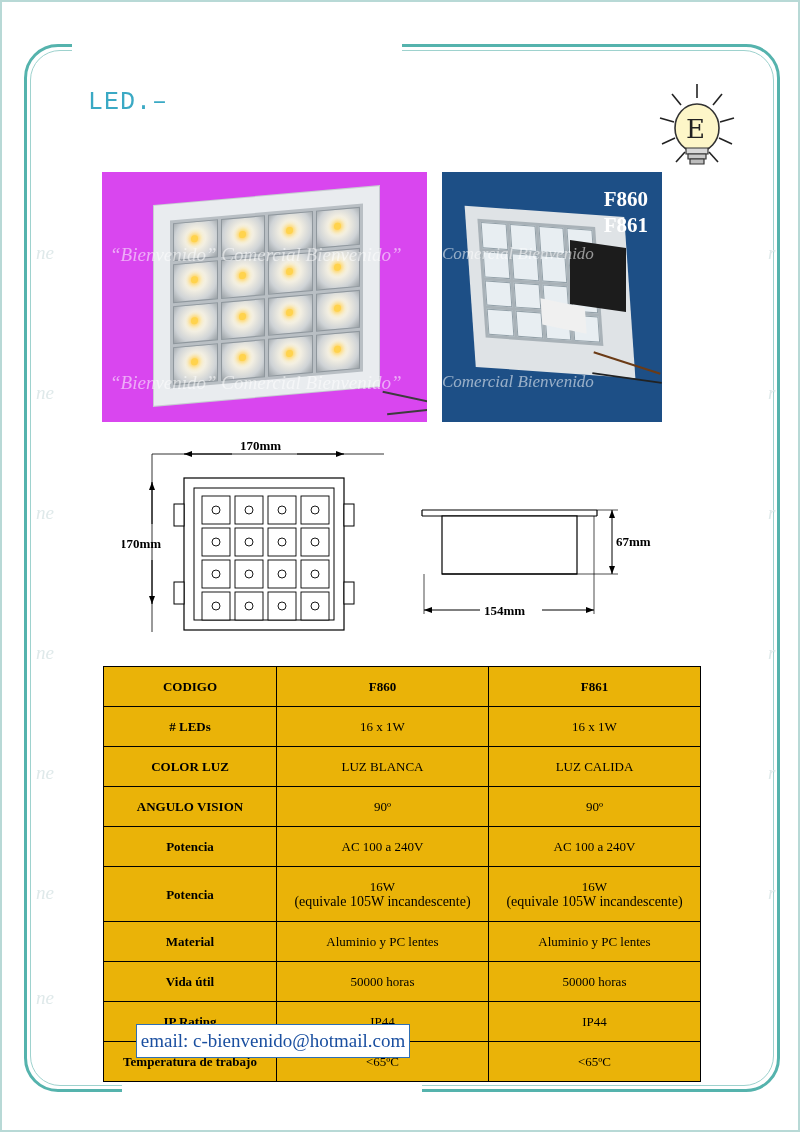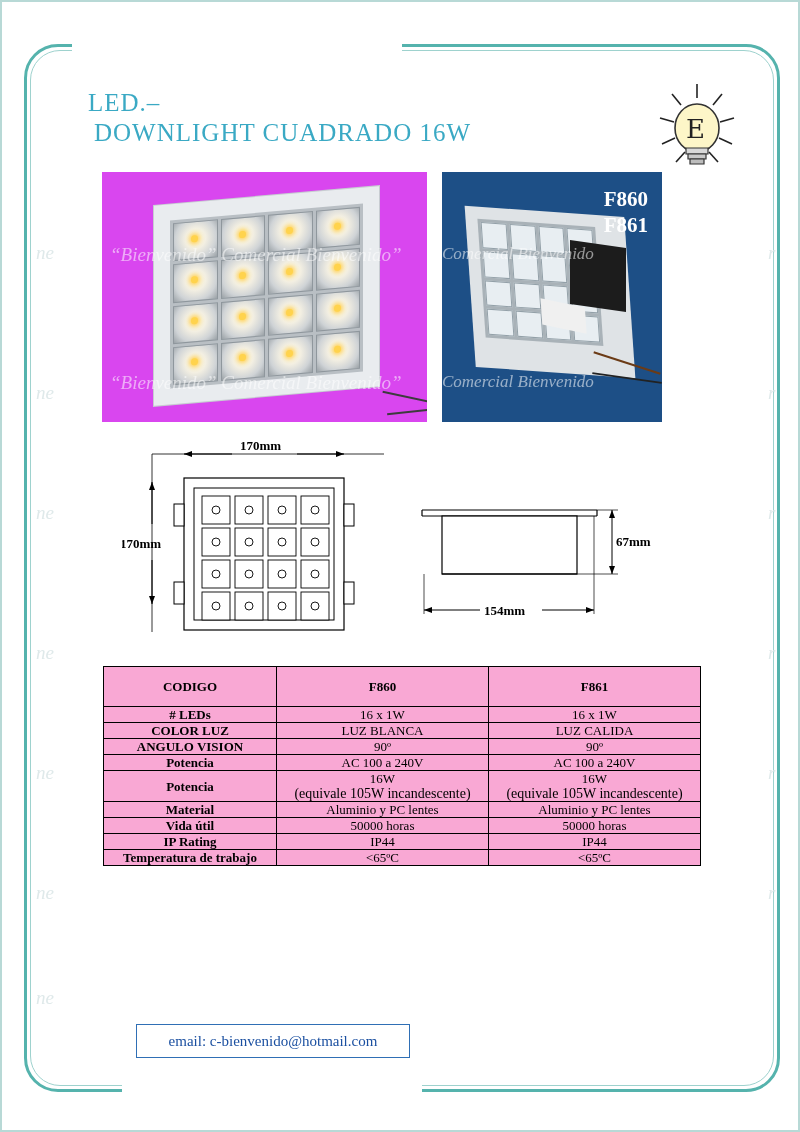--- a/index.html
+++ b/index.html
@@ -35,21 +35,21 @@
     position:absolute;left:70px;top:36px;width:330px;height:22px;background:#fff;
   }
   .notch2{
     position:absolute;left:120px;top:1076px;width:300px;height:22px;background:#fff;
   }
 
   
   .title{
     position:absolute;left:86px;top:86px;width:520px;
     color:#3aa9c4;
-    font-family:Liberation Serif, serif;
+    font-family:Liberation Mono, monospace;
     font-size:25px;
     letter-spacing:1px;
     line-height:30px;
     font-weight:normal;
   }
   .title .l2{ padding-left:6px; }
 
   
   .bulb{
     position:absolute;left:640px;top:78px;width:110px;height:100px;
@@ -129,39 +129,39 @@
   
   .draw{position:absolute;}
   .dim-text{font-family:"Liberation Serif",serif;font-size:13px;fill:#000;}
 
   
   table.spec{
     position:absolute;left:101px;top:664px;width:598px;
     border-collapse:collapse;
     font-family:"Liberation Serif",serif;
     font-size:13px;
-    background:#f9a8d4;
+    background:#eab308;
   }
   table.spec td{
     border:1px solid #000;
     text-align:center;
-    padding:0 2px;
+    padding:12px 2px;
     line-height:15px;
   }
   table.spec td.lbl{ font-weight:bold; width:168px;}
   table.spec tr.head td{ font-weight:bold; padding:12px 2px; }
   table.spec td .sub{ font-size:14px; display:block; }
 
   
   .email{
     position:absolute;left:134px;top:1022px;width:272px;height:32px;
     border:1px solid #2f6fb5;
     background:#fff;
     display:flex;align-items:center;justify-content:center;
-    color:#1a4fa0;font-size:15px;font-family:"Liberation Serif",serif;
+    color:#1a4fa0;font-size:19px;font-family:"Liberation Serif",serif;
   }
 </style>
 </head>
 <body>
 
 <div class="page">
 
   <div class="frame"></div>
   <div class="frame-inner"></div>
   <div class="notch"></div>
@@ -176,21 +176,20 @@
   <div class="wmpage" style="left:34px;top:985px;">ne</div>
   <div class="wmpage" style="left:766px;top:240px;">r</div>
   <div class="wmpage" style="left:766px;top:380px;">r</div>
   <div class="wmpage" style="left:766px;top:500px;">r</div>
   <div class="wmpage" style="left:766px;top:640px;">r</div>
   <div class="wmpage" style="left:766px;top:760px;">r</div>
   <div class="wmpage" style="left:766px;top:880px;">r</div>
 
   <div class="title">
     <div>LED.–</div>
-    <div class="l2">DOWNLIGHT  CUADRADO 16W</div>
   </div>
 
   <div class="bulb">
     <svg width="110" height="100" viewBox="0 0 110 100">
       <g stroke="#222" stroke-width="1.6" fill="none">
         <line x1="55" y1="4" x2="55" y2="18"></line>
         <line x1="30" y1="14" x2="39" y2="25"></line>
         <line x1="80" y1="14" x2="71" y2="25"></line>
         <line x1="18" y1="38" x2="32" y2="42"></line>
         <line x1="92" y1="38" x2="78" y2="42"></line>

